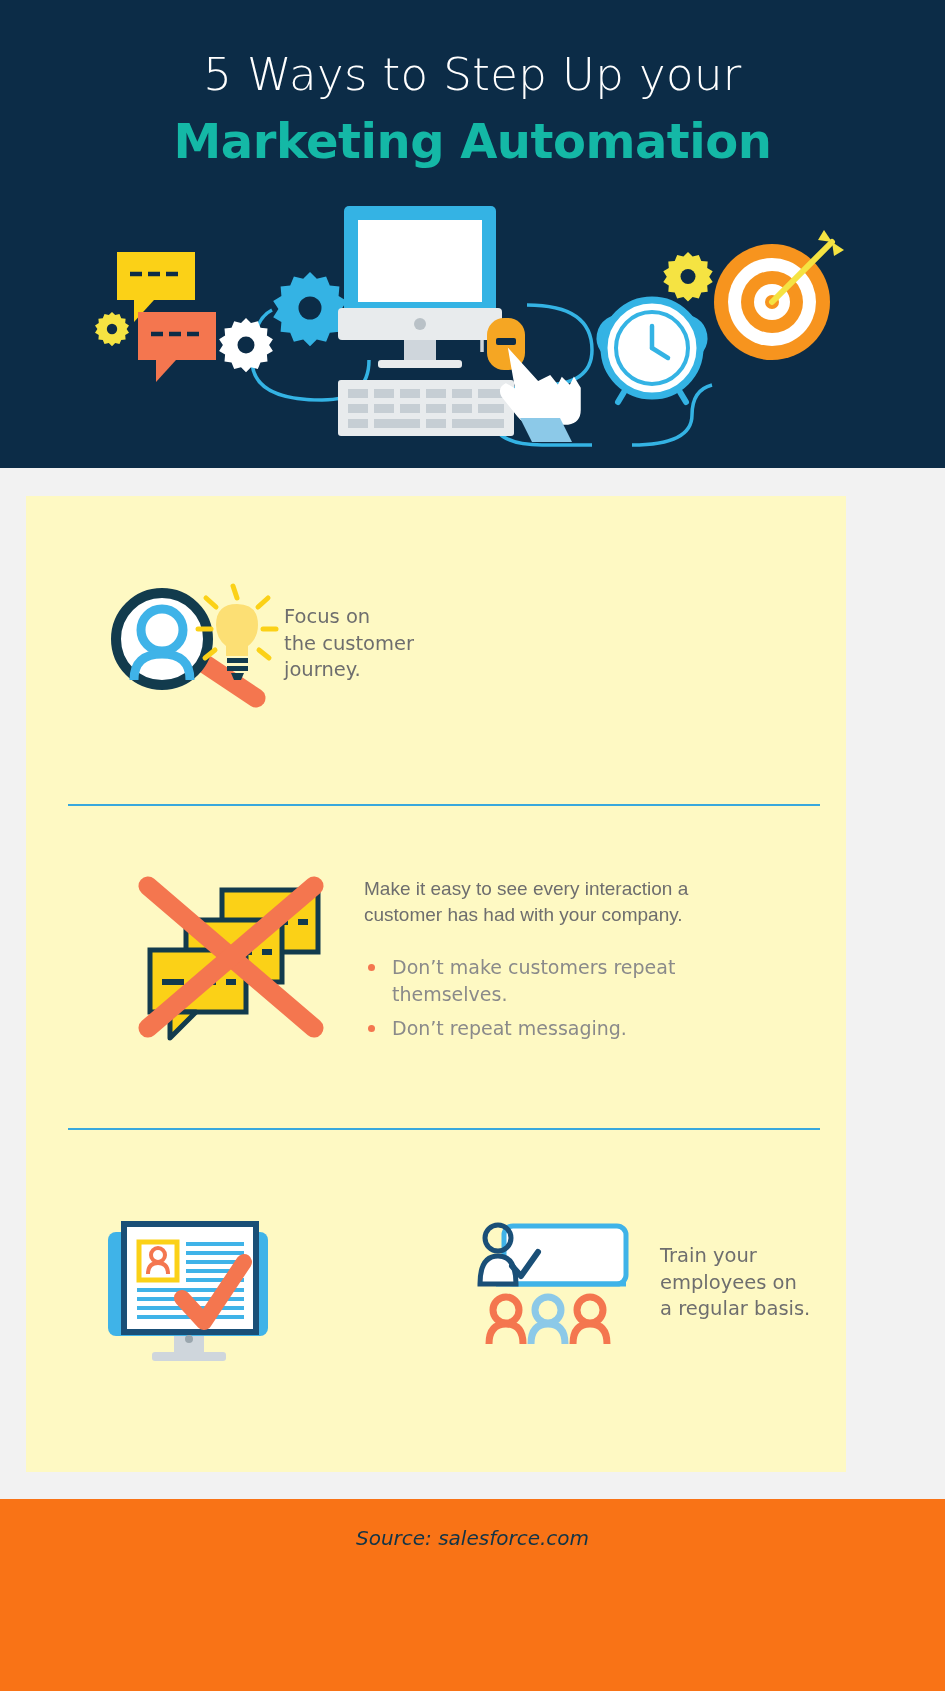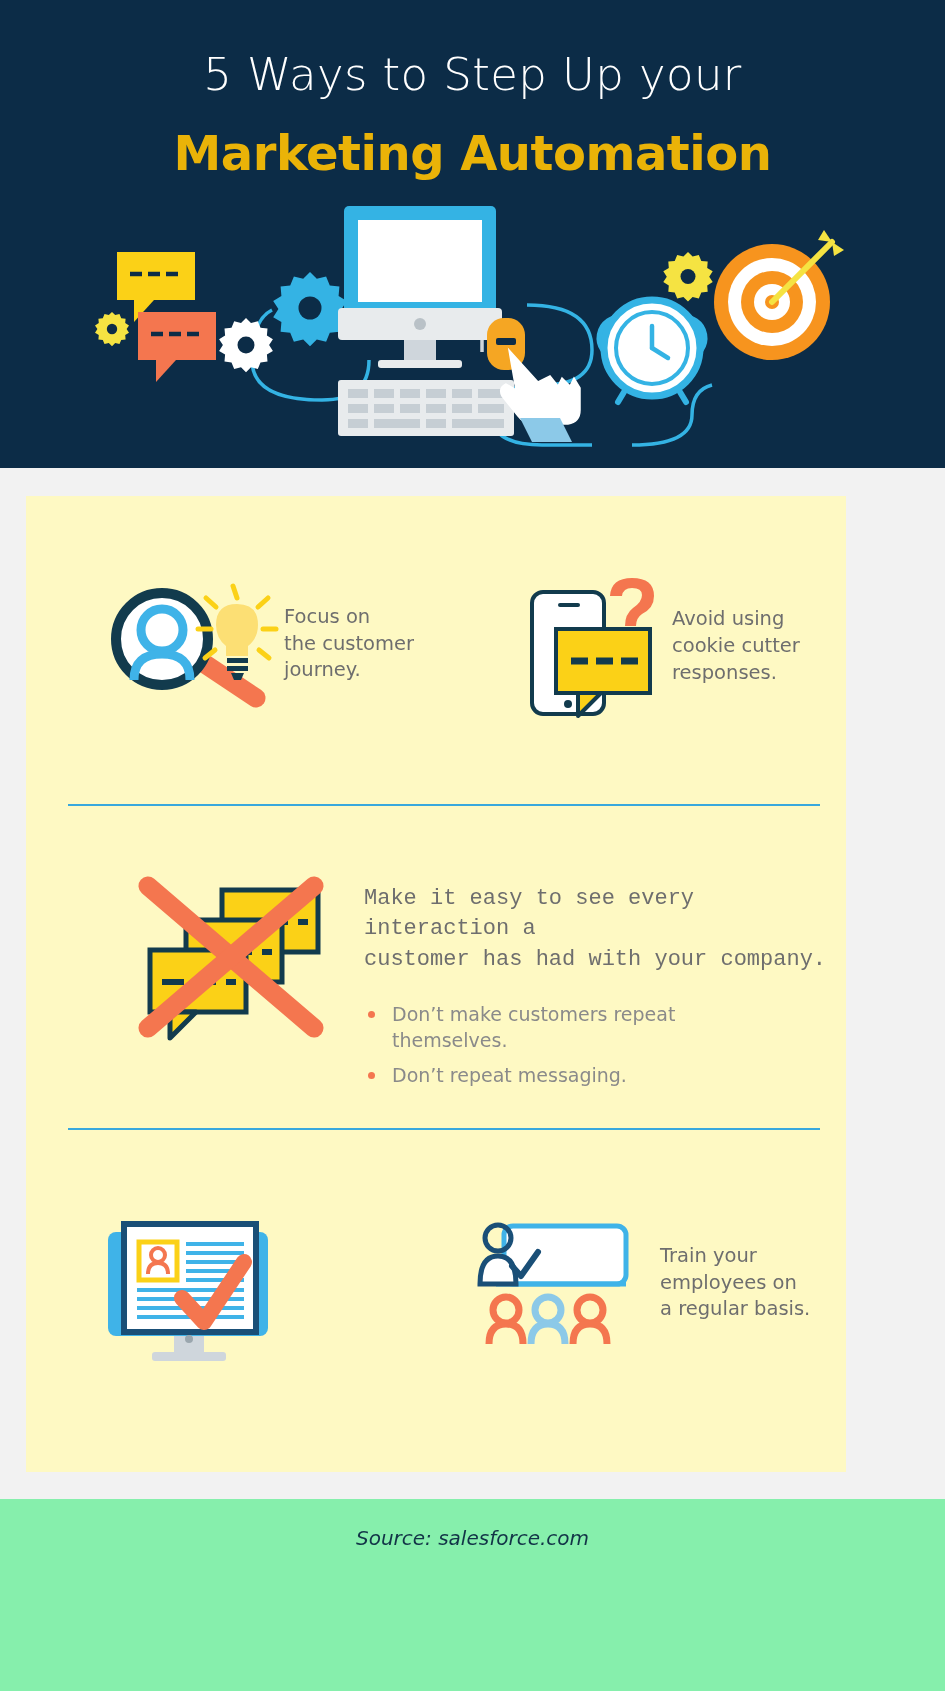--- a/index.html
+++ b/index.html
@@ -38,25 +38,25 @@
     font-weight: 300;
     color: #ffffff;
     letter-spacing: 0.4px;
     line-height: 1.18;
     display: block;
   }
   .title-line2 {
     font-family: "DejaVu Sans", sans-serif;
     font-size: 48px;
     font-weight: 700;
-    color: #eab308;
+    color: #14b8a6;
     letter-spacing: -0.5px;
     line-height: 1.18;
     display: block;
-    margin-top: 24px;
+    margin-top: 12px;
   }
 
   .hero-art {
     position: absolute;
     left: 72px;
     top: 200px;
     width: 800px;
     height: 250px;
   }
 
@@ -92,26 +92,25 @@
   }
 
   
   .item-1 { left: 68px;  top: 78px;  }
   .item-2 { left: 496px; top: 78px;  }
   .item-3 { left: 110px; top: 372px; align-items: flex-start; }
   .item-4 { left: 78px;  top: 722px; }
   .item-5 { left: 450px; top: 722px; }
 
   .wide-txt {
-    font-size: 22px;
+    font-size: 19px;
     line-height: 1.38;
     color: #6e6e6e;
-    font-family: Liberation Mono, monospace;
+    font-family: Liberation Sans, sans-serif;
     white-space: pre-line;
-    margin-top: 8px;
   }
   .bullets { list-style: none; margin-top: 26px; }
   .bullets li {
     position: relative;
     padding-left: 28px;
     margin-bottom: 8px;
     font-size: 19px;
     line-height: 1.38;
     color: #8a8a8a;
     font-family: "DejaVu Sans", sans-serif;
@@ -131,21 +130,21 @@
     position: absolute;
     left: 0; top: 1472px;
     width: 945px; height: 27px;
     background: #f2f2f2;
   }
   .footer {
     position: absolute;
     left: 0; top: 1499px;
     width: 945px;
     height: 192px;
-    background: #86efac;
+    background: #f97316;
   }
   .footer-text {
     position: absolute;
     left: 0; top: 27px;
     width: 945px;
     text-align: center;
     font-family: "DejaVu Sans", sans-serif;
     font-style: italic;
     font-size: 20px;
     color: #123447;
@@ -304,39 +303,20 @@
         <path d="M143 30 Q164 30 164 51 Q164 64 154 72 L154 82 L132 82 L132 72 Q122 64 122 51 Q122 30 143 30 Z" fill="#fcdf74"></path>
         <rect x="133" y="84" width="21" height="5" fill="#123b4d"></rect>
         <rect x="133" y="92" width="21" height="5" fill="#123b4d"></rect>
         <path d="M137 99 L150 99 L147 106 L140 106 Z" fill="#123b4d"></path>
       </svg>
       <div class="txt">Focus on
 the customer
 journey.</div>
     </div>
 
-    <div class="item item-2">
-      <svg class="art" width="150" height="145" viewBox="0 0 150 145">
-        <rect x="10" y="18" width="72" height="122" rx="11" fill="#ffffff" stroke="#123b4d" stroke-width="4"></rect>
-        <rect x="36" y="29" width="22" height="4" rx="2" fill="#123b4d"></rect>
-        <circle cx="46" cy="130" r="4" fill="#123b4d"></circle>
-        <path d="M110 4 Q132 4 132 22 Q132 34 120 40 Q114 44 114 52 L103 52 Q103 40 111 34 Q120 28 120 21 Q120 14 110 14 Q101 14 100 22 L88 22 Q89 4 110 4 Z" fill="#f4764f"></path>
-        <circle cx="108" cy="64" r="6.5" fill="#f4764f"></circle>
-        <rect x="34" y="55" width="94" height="64" fill="#fbd117" stroke="#123b4d" stroke-width="4"></rect>
-        <polygon points="56,119 56,142 79,119" fill="#fbd117" stroke="#123b4d" stroke-width="4" stroke-linejoin="round"></polygon>
-        <g stroke="#123b4d" stroke-width="7">
-          <line x1="49" y1="87" x2="66" y2="87"></line>
-          <line x1="74" y1="87" x2="91" y2="87"></line>
-          <line x1="99" y1="87" x2="116" y2="87"></line>
-        </g>
-      </svg>
-      <div class="txt">Avoid using
-cookie cutter
-responses.</div>
-    </div>
 
     <div class="divider d1"></div>
 
     <div class="item item-3">
       <svg class="art" width="210" height="180" viewBox="0 0 210 180" style="margin-right:18px;">
         <g>
           <rect x="86" y="22" width="96" height="62" fill="#fbd117" stroke="#123b4d" stroke-width="5"></rect>
           <g stroke="#123b4d" stroke-width="6">
             <line x1="98" y1="54" x2="120" y2="54"></line>
               <line x1="130" y1="54" x2="152" y2="54"></line>

